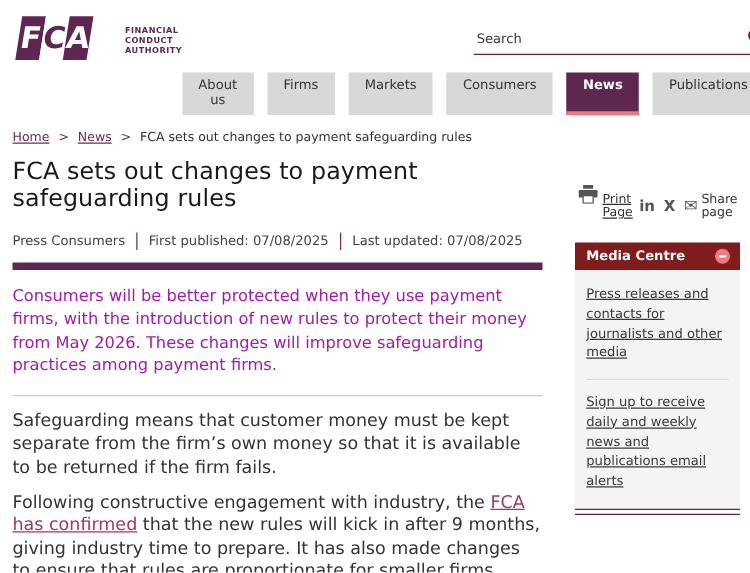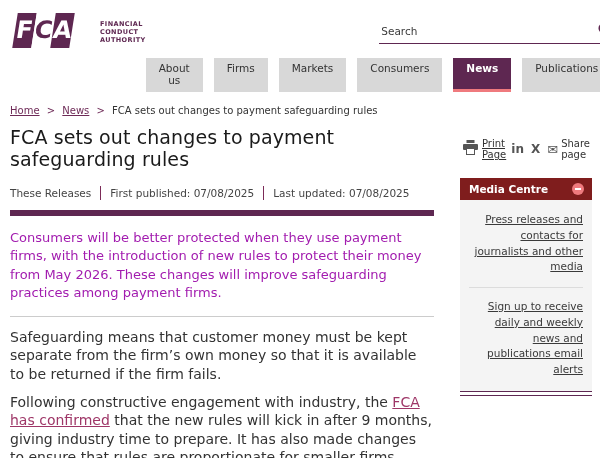--- a/index.html
+++ b/index.html
@@ -48,34 +48,34 @@
   .meta .sep { width:1px; height:14px; background:#7c2b58; margin:0 9px; }
   .rule { height:6px; background:#5e2751; margin:10px 0 13px; }
   .intro { font-size:13px; color:#a21caf; line-height:1.42; margin:0 0 13px; }
   .divider { border-top:1px solid #ccc; margin:13px 0 11px; }
   .article p { font-size:14px; line-height:1.33; margin:4px 0 9px; }
   .content-link { color:#9e3667; text-decoration:underline; }
 
   
   .actions { display:flex; justify-content:space-between; align-items:flex-end; margin:16px 0 18px; padding:0 2px; }
   .action-block { display:flex; align-items:center; gap:3px; }
-  .print-link { font-size:10px; color:#333; text-decoration:underline; }
+  .print-link { font-size:10px; color:#333; text-decoration:underline;margin-top:16px; }
   .share-icons { display:flex; align-items:center; gap:7px; color:#555; }
   .icon-in { font-size:12px; font-weight:bold; line-height:1; }
   .icon-x { font-size:12px; font-weight:bold; line-height:1; }
   .icon-mail { font-size:13px; line-height:1; }
   .share-label { font-size:10px; color:#333; }
 
   .media-centre { }
   .mc-header { background:#7f1d1d; color:#fff; display:flex; justify-content:space-between; align-items:center;
     padding:5px 8px 5px 9px; }
   .mc-title { font-size:10.5px; font-weight:bold; }
   .minus-icon { width:12px; height:12px; border-radius:50%; background:#ef7a7e; position:relative; flex:0 0 auto; }
   .minus-icon::after { content:""; position:absolute; left:3px; top:5px; width:6px; height:2px; background:#fff; }
-  .mc-body { background:#f4f4f4; padding:1px 9px;text-align:right; }
+  .mc-body { background:#f4f4f4; padding:1px 9px; }
   .mc-link { display:block; font-size:10.5px; line-height:1.5; color:#3a3a3a; text-decoration:underline; padding:11px 0 12px; }
   .mc-link + .mc-link { border-top:1px solid #dcdcdc;text-decoration:underline; }
   .mc-bottom { height:5px; border-top:1.5px solid #5e2751; border-bottom:1.5px solid #5e2751; }
 </style>
 </head>
 <body>
 
 <div class="header">
   <div class="logo-wrap">
     <span class="fca-logo">
@@ -119,21 +119,21 @@
   <span class="chev">&gt;</span>
   <span>FCA sets out changes to payment safeguarding rules</span>
 </div>
 
 <div class="main">
 
   <div class="article">
     <h1 class="title">FCA sets out changes to payment safeguarding rules</h1>
 
     <div class="meta">
-      <span>These Releases</span>
+      <span>Press Consumers</span>
       <span class="sep"></span>
       <span>First published: 07/08/2025</span>
       <span class="sep"></span>
       <span>Last updated: 07/08/2025</span>
     </div>
 
     <div class="rule"></div>
 
     <div class="intro">Consumers will be better protected when they use payment firms, with the introduction of new rules to protect their money from May 2026. These changes will improve safeguarding practices among payment firms.</div>
 

